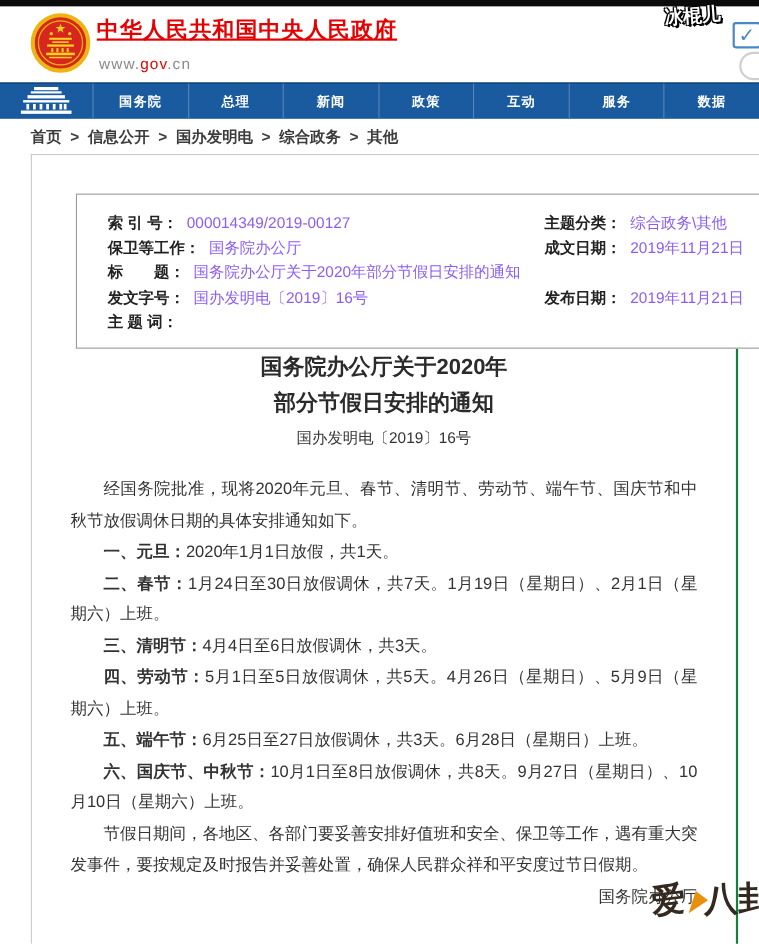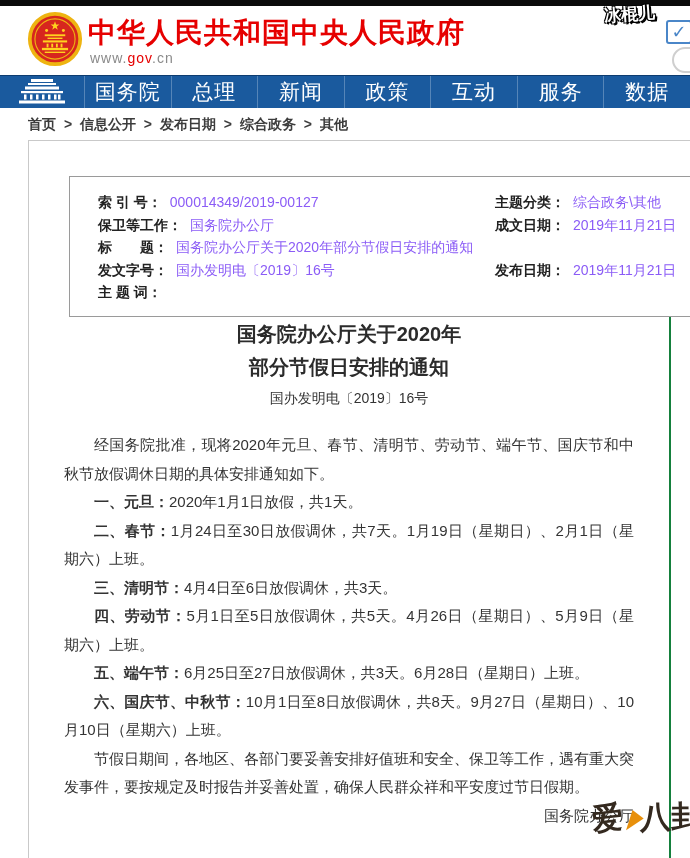--- a/index.html
+++ b/index.html
@@ -8,22 +8,22 @@
     font-family:"Liberation Sans","DejaVu Sans",sans-serif;
     background:#ffffff; position:relative; overflow:hidden; color:#333;
   }
   
   .topbar { position:absolute; left:0; top:0; width:690px; height:6px; background:#0b0b0b; }
 
   
   .header { position:absolute; left:0; top:6px; width:690px; height:69px; background:#fff; }
   .emblem { position:absolute; left:27px; top:4px; width:56px; height:58px; }
   .site-title {
-    position:absolute; left:88px; top:8px; font-size:28px; font-weight:bold;
-    color:#e60000; letter-spacing:1px; white-space:nowrap;
+    position:absolute; left:88px; top:8px; font-size:20px; font-weight:bold;
+    color:#e60000; letter-spacing:1px; white-space:nowrap;text-decoration:underline;
   }
   .site-url { position:absolute; left:90px; top:44px; font-size:14px; color:#8a8a8a; letter-spacing:1px; }
   .site-url .gov { color:#e60000;text-align:right; }
 
   
   .wm-top {
     position:absolute; left:604px; top:3px; font-size:17px; font-weight:bold; color:#fff;
     transform:rotate(-4deg); white-space:nowrap; z-index:30;
     text-shadow:-1px -1px 0 #000,1px -1px 0 #000,-1px 1px 0 #000,1px 1px 0 #000,2px 2px 0 #000;
   }
@@ -39,21 +39,21 @@
 
   
   .nav {
     position:absolute; left:0; top:75px; width:690px; height:33px;
     background:#1a5a9e; border-top:1px solid #0d3c70; display:flex; align-items:stretch;
   }
   .nav-home { width:84px; display:flex; align-items:center; justify-content:center; }
   .nav-sep { width:1px; background:#55althea; background:#5585b8; margin:0; }
   .nav-item {
     flex:1; display:flex; align-items:center; justify-content:center;
-    color:#fff; font-size:21px; font-weight:normal; letter-spacing:1px; cursor:pointer;
+    color:#fff; font-size:12px; font-weight:bold; letter-spacing:1px; cursor:pointer;
   }
 
   
   .breadcrumb {
     position:absolute; left:28px; top:116px; font-size:14px; font-weight:bold; color:#3c3c3c;
     white-space:nowrap;
   }
   .breadcrumb .sep { margin:0 4px; }
 
   
@@ -160,21 +160,21 @@
   <div class="nav-item">服务</div>
   <div class="nav-sep"></div>
   <div class="nav-item">数据</div>
 </div>
 
 <div class="breadcrumb">
   <span>首页</span>
   <span class="sep">&gt;</span>
   <span>信息公开</span>
   <span class="sep">&gt;</span>
-  <span>发布日期</span>
+  <span>国办发明电</span>
   <span class="sep">&gt;</span>
   <span>综合政务</span>
   <span class="sep">&gt;</span>
   <span>其他</span>
 </div>
 
 <div class="content-box">
 
   <div class="meta-box">
     <div class="meta-row">

